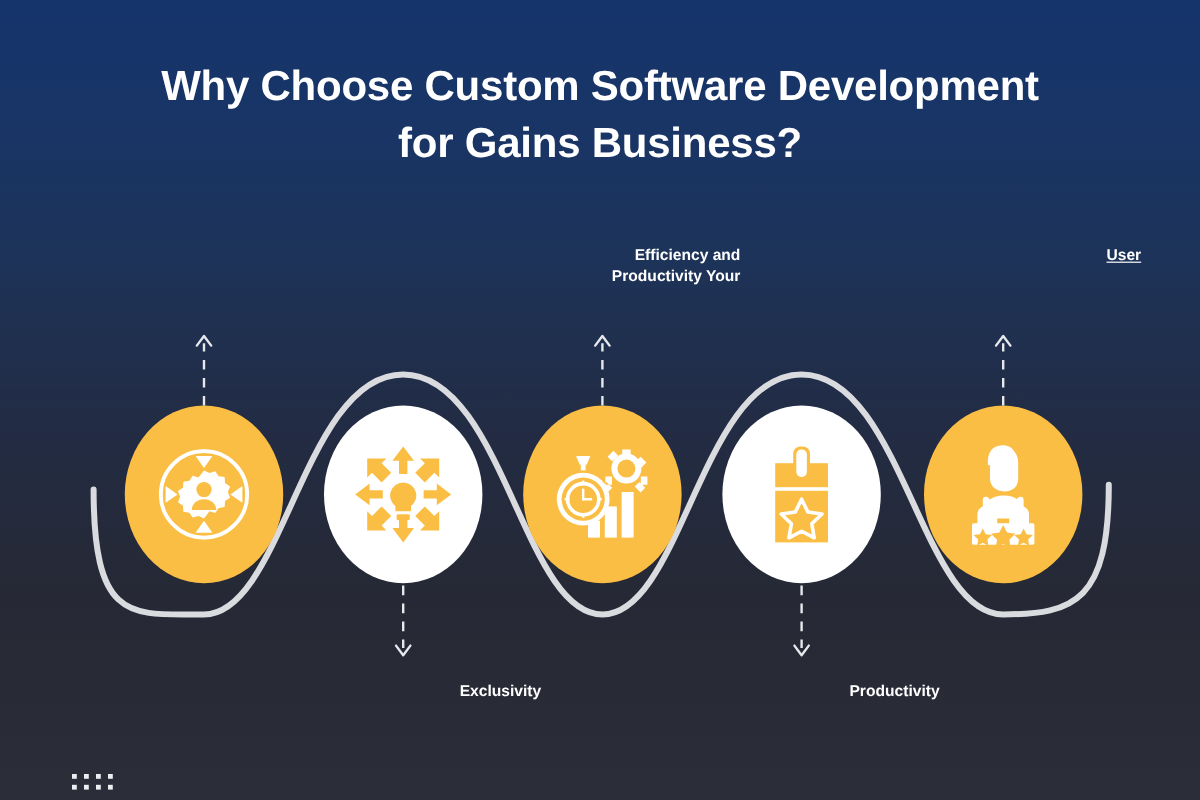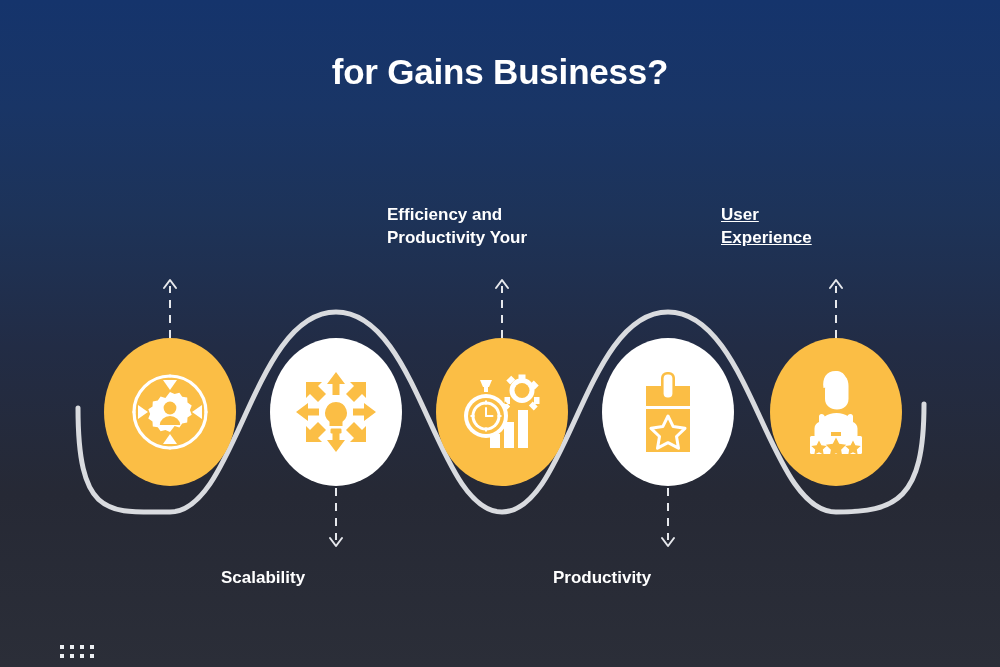--- a/index.html
+++ b/index.html
@@ -67,23 +67,23 @@
     justify-content: center;
   }
   .node.amber { background: #fbbe45; }
   .node.white { background: #ffffff; }
   .node svg { display: block; }
 
   
   .label {
     position: absolute;
     width: 230px;
-    text-align: left;
+    text-align: right;
     color: #ffffff;
-    font-size: 17px;
+    font-size: 13px;
     font-weight: 700;
     line-height: 1.33;
     font-family: "Liberation Sans", sans-serif;
   }
   .label .ln { display: block; }
 
   
   .stem {
     position: absolute;
     width: 24px;
@@ -106,20 +106,21 @@
     width: 4px; height: 4px;
     background: #eceef2;
   }
 </style>
 </head>
 <body>
 
 <div id="canvas">
 
   <div id="title">
+    <span class="ln">Why Choose Custom Software Development</span>
     <span class="ln">for Gains Business?</span>
   </div>
 
   <svg id="wave-layer" viewBox="0 0 1000 667" xmlns="http://www.w3.org/2000/svg">
     <path d="M 78 408
              C 78 520, 110 512, 170 512
              C 236 512, 253 312, 336 312
              C 419 312, 436 512, 502 512
              C 568 512, 585 312, 668 312
              C 751 312, 768 512, 836 512
@@ -255,35 +256,34 @@
     <polyline points="6,52 12,60 18,52" fill="none" stroke="#e6e8ec" stroke-width="2" stroke-linecap="round" stroke-linejoin="round"></polyline>
   </svg>
 
   <svg class="stem" style="left:824px; top:276px;" width="24" height="64" viewBox="0 0 24 64">
     <line x1="12" y1="62" x2="12" y2="10" stroke="#e6e8ec" stroke-width="2" stroke-dasharray="8 7"></line>
     <polyline points="6,12 12,4 18,12" fill="none" stroke="#e6e8ec" stroke-width="2" stroke-linecap="round" stroke-linejoin="round"></polyline>
   </svg>
 
 
   <div class="label" style="left:221px; top:567px;">
-    <span class="ln">Scalability</span>
+    <span class="ln">Exclusivity</span>
   </div>
 
   <div class="label" style="left:387px; top:204px;">
     <span class="ln">Efficiency and</span>
     <span class="ln">Productivity Your</span>
   </div>
 
   <div class="label" style="left:553px; top:567px;">
     <span class="ln">Productivity</span>
   </div>
 
   <div class="label" style="left:721px; top:204px;text-decoration:underline;">
     <span class="ln">User</span>
-    <span class="ln">Experience</span>
   </div>
 
   <div id="dot-grid">
     <i></i>
     <i></i>
     <i></i>
     <i></i>
     <i></i>
     <i></i>
     <i></i>

